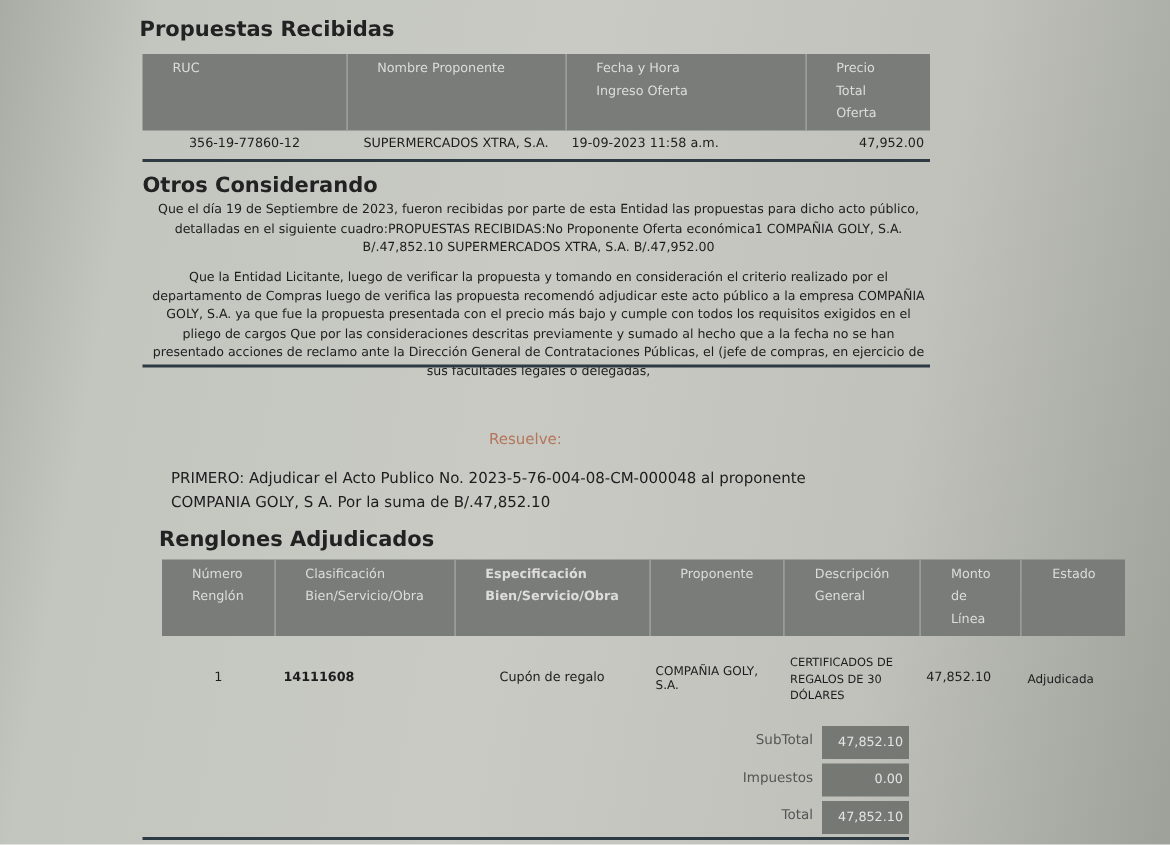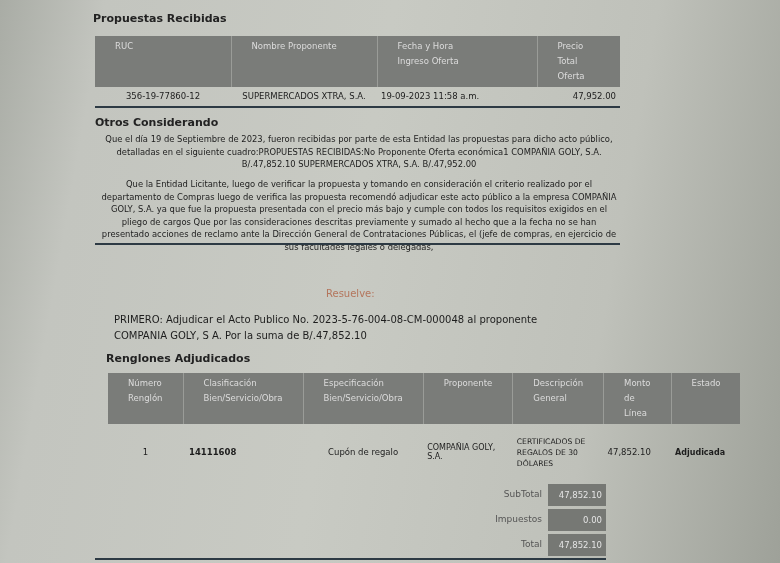--- a/index.html
+++ b/index.html
@@ -11,21 +11,21 @@
       font-family: "DejaVu Sans", sans-serif;
       color: #1d1d1d;
       position: relative;
     }
     .page {
       position: absolute;
       left: 86px; top: 0; width: 545px; height: 563px;
     }
     .h-section {
       position: absolute;
-      font-weight: bold; font-size: 11px; color: #222;
+      font-weight: bold; font-size: 14px; color: #222;
     }
     .grid-table {
       position: absolute;
       border-collapse: collapse;
       font-size: 8.5px;
     }
     .hdr-cell {
       background: #7a7c79;
       color: #dcdcdc;
       padding: 3px 20px;
@@ -113,36 +113,36 @@
   <div class="resuelve">Resuelve:</div>
   <div class="primero">PRIMERO: Adjudicar el Acto Publico No. 2023-5-76-004-08-CM-000048 al proponente COMPANIA GOLY, S A. Por la suma de B/.47,852.10</div>
 
   <div class="h-section" style="left:20px; top:352px;">Renglones Adjudicados</div>
 
   <table class="grid-table" style="left:22px; top:373px; width:496px;">
     <thead>
       <tr>
         <th class="hdr-cell" style="width:48px; height:30px;margin-left:12px;"><span>Número</span><br><span>Renglón</span></th>
         <th class="hdr-cell" style="width:101px;"><span>Clasificación</span><br><span>Bien/Servicio/Obra</span></th>
-        <th class="hdr-cell" style="width:101px;"><span>Especificación</span><br><span>Bien/Servicio/Obra</span></th>
+        <th class="hdr-cell" style="width:101px;font-weight:bold;"><span>Especificación</span><br><span>Bien/Servicio/Obra</span></th>
         <th class="hdr-cell" style="width:74px;"><span>Proponente</span></th>
         <th class="hdr-cell" style="width:62px;"><span>Descripción</span><br><span>General</span></th>
         <th class="hdr-cell" style="width:51px;"><span>Monto de</span><br><span>Línea</span></th>
         <th class="hdr-cell" style="width:59px;"><span>Estado</span></th>
       </tr>
     </thead>
     <tbody>
       <tr>
         <td class="data-cell center" style="height:56px;">1</td>
         <td class="data-cell" style="font-weight:bold; padding-left:6px;">14111608</td>
         <td class="data-cell center">Cupón de regalo</td>
         <td class="data-cell" style="font-size:8px;">COMPAÑIA GOLY, S.A.</td>
         <td class="data-cell" style="font-size:7.6px; line-height:11px;">CERTIFICADOS DE REGALOS DE 30 DÓLARES</td>
         <td class="data-cell">47,852.10</td>
-        <td class="data-cell" style="font-weight:bold; font-size:8px;margin-top:28px;">Adjudicada</td>
+        <td class="data-cell" style="font-weight:normal; font-size:8px;margin-top:28px;">Adjudicada</td>
       </tr>
     </tbody>
   </table>
 
 
   <div class="tot-row" style="left:380px; top:484px; width:140px;">
     <span class="tot-label">SubTotal</span>
     <span class="tot-val">47,852.10</span>
   </div>
   <div class="tot-row" style="left:380px; top:509px; width:140px;">

